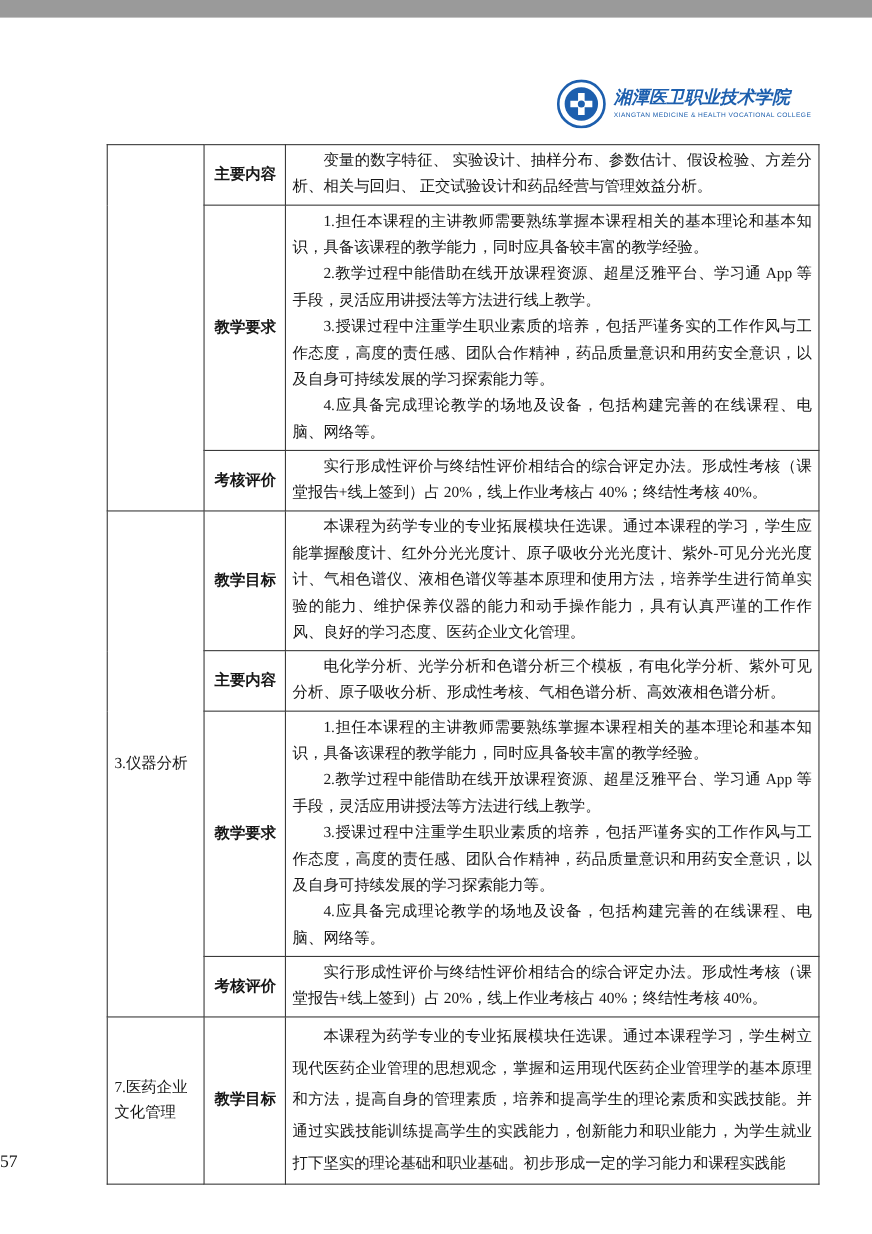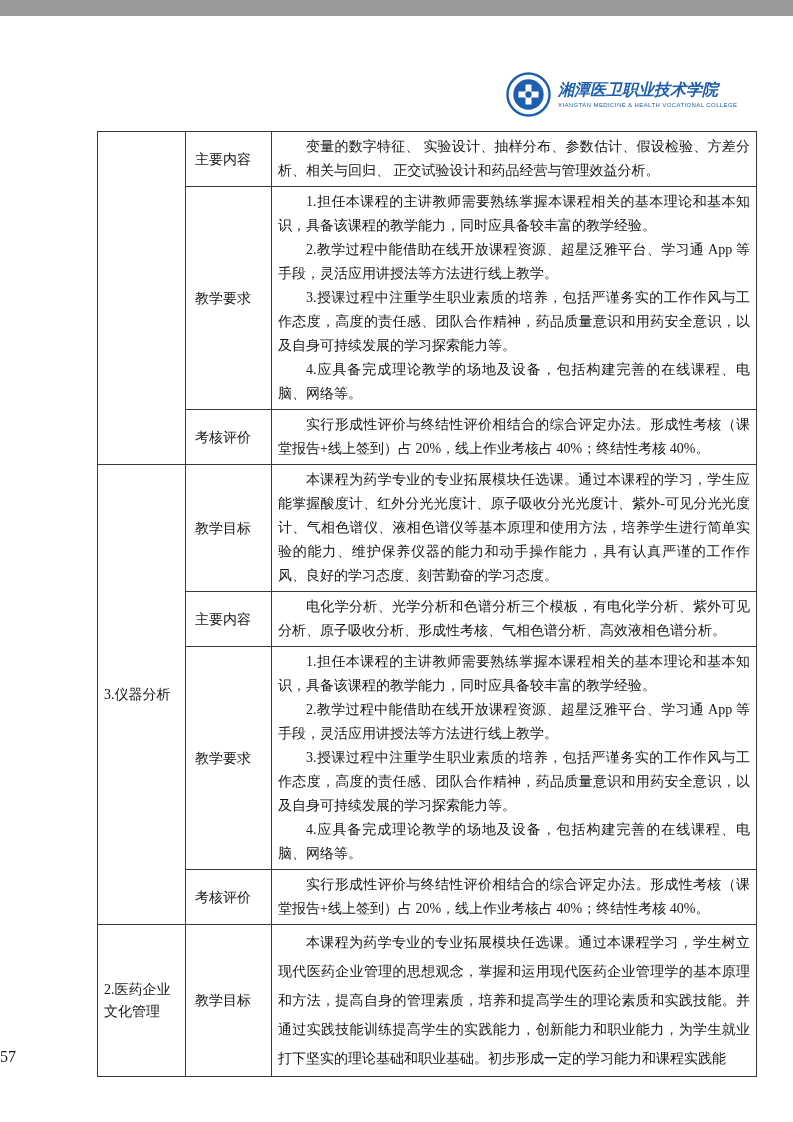--- a/index.html
+++ b/index.html
@@ -23,22 +23,22 @@
   table.syllabus{
     position:absolute;top:115px;left:97px;width:603px;
     border-collapse:collapse;table-layout:fixed;
   }
   table.syllabus td{border:1px solid #3a3a3a;vertical-align:middle;}
   td.col-section{
     width:75px;font-size:14px;line-height:22px;padding:2px 6px;
     word-break:break-all;text-align:left;
   }
   td.col-label{
-    width:56px;font-size:14px;line-height:23px;padding:2px 20px 2px 9px;
-    word-break:break-all;text-align:center;
+    width:56px;font-size:14px;line-height:23px;padding:2px 8px 2px 9px;
+    word-break:break-all;text-align:center;font-weight:bold;
   }
   td.col-content{
     width:472px;font-size:14px;line-height:24px;text-align:justify;
     padding:3px 6px;
   }
   td.col-content.lh-wide{line-height:29px;}
   p.para{margin:0;text-indent:2em;}
   
   .page-number{
     position:absolute;top:1032px;left:0;width:100%;text-align:left;
@@ -84,21 +84,21 @@
         <tr>
           <td class="col-label">考核评价</td>
           <td class="col-content">
             <p class="para">实行形成性评价与终结性评价相结合的综合评定办法。形成性考核（课堂报告+线上签到）占 20%，线上作业考核占 40%；终结性考核 40%。</p>
           </td>
         </tr>
         <tr>
           <td class="col-section" rowspan="4">3.仪器分析</td>
           <td class="col-label">教学目标</td>
           <td class="col-content">
-            <p class="para">本课程为药学专业的专业拓展模块任选课。通过本课程的学习，学生应能掌握酸度计、红外分光光度计、原子吸收分光光度计、紫外-可见分光光度计、气相色谱仪、液相色谱仪等基本原理和使用方法，培养学生进行简单实验的能力、维护保养仪器的能力和动手操作能力，具有认真严谨的工作作风、良好的学习态度、刻苦勤奋的学习态度。</p>
+            <p class="para">本课程为药学专业的专业拓展模块任选课。通过本课程的学习，学生应能掌握酸度计、红外分光光度计、原子吸收分光光度计、紫外-可见分光光度计、气相色谱仪、液相色谱仪等基本原理和使用方法，培养学生进行简单实验的能力、维护保养仪器的能力和动手操作能力，具有认真严谨的工作作风、良好的学习态度、医药企业文化管理。</p>
           </td>
         </tr>
         <tr>
           <td class="col-label">主要内容</td>
           <td class="col-content">
             <p class="para">电化学分析、光学分析和色谱分析三个模板，有电化学分析、紫外可见分析、原子吸收分析、形成性考核、气相色谱分析、高效液相色谱分析。</p>
           </td>
         </tr>
         <tr>
           <td class="col-label">教学要求</td>
@@ -109,21 +109,21 @@
             <p class="para">4.应具备完成理论教学的场地及设备，包括构建完善的在线课程、电脑、网络等。</p>
           </td>
         </tr>
         <tr>
           <td class="col-label">考核评价</td>
           <td class="col-content">
             <p class="para">实行形成性评价与终结性评价相结合的综合评定办法。形成性考核（课堂报告+线上签到）占 20%，线上作业考核占 40%；终结性考核 40%。</p>
           </td>
         </tr>
         <tr>
-          <td class="col-section" rowspan="1">2.医药企业文化管理</td>
+          <td class="col-section" rowspan="1">7.医药企业文化管理</td>
           <td class="col-label">教学目标</td>
           <td class="col-content lh-wide">
             <p class="para">本课程为药学专业的专业拓展模块任选课。通过本课程学习，学生树立现代医药企业管理的思想观念，掌握和运用现代医药企业管理学的基本原理和方法，提高自身的管理素质，培养和提高学生的理论素质和实践技能。并通过实践技能训练提高学生的实践能力，创新能力和职业能力，为学生就业打下坚实的理论基础和职业基础。初步形成一定的学习能力和课程实践能</p>
           </td>
         </tr>
       </tbody>
   </table>
 
   <div class="page-number">57</div>
 

